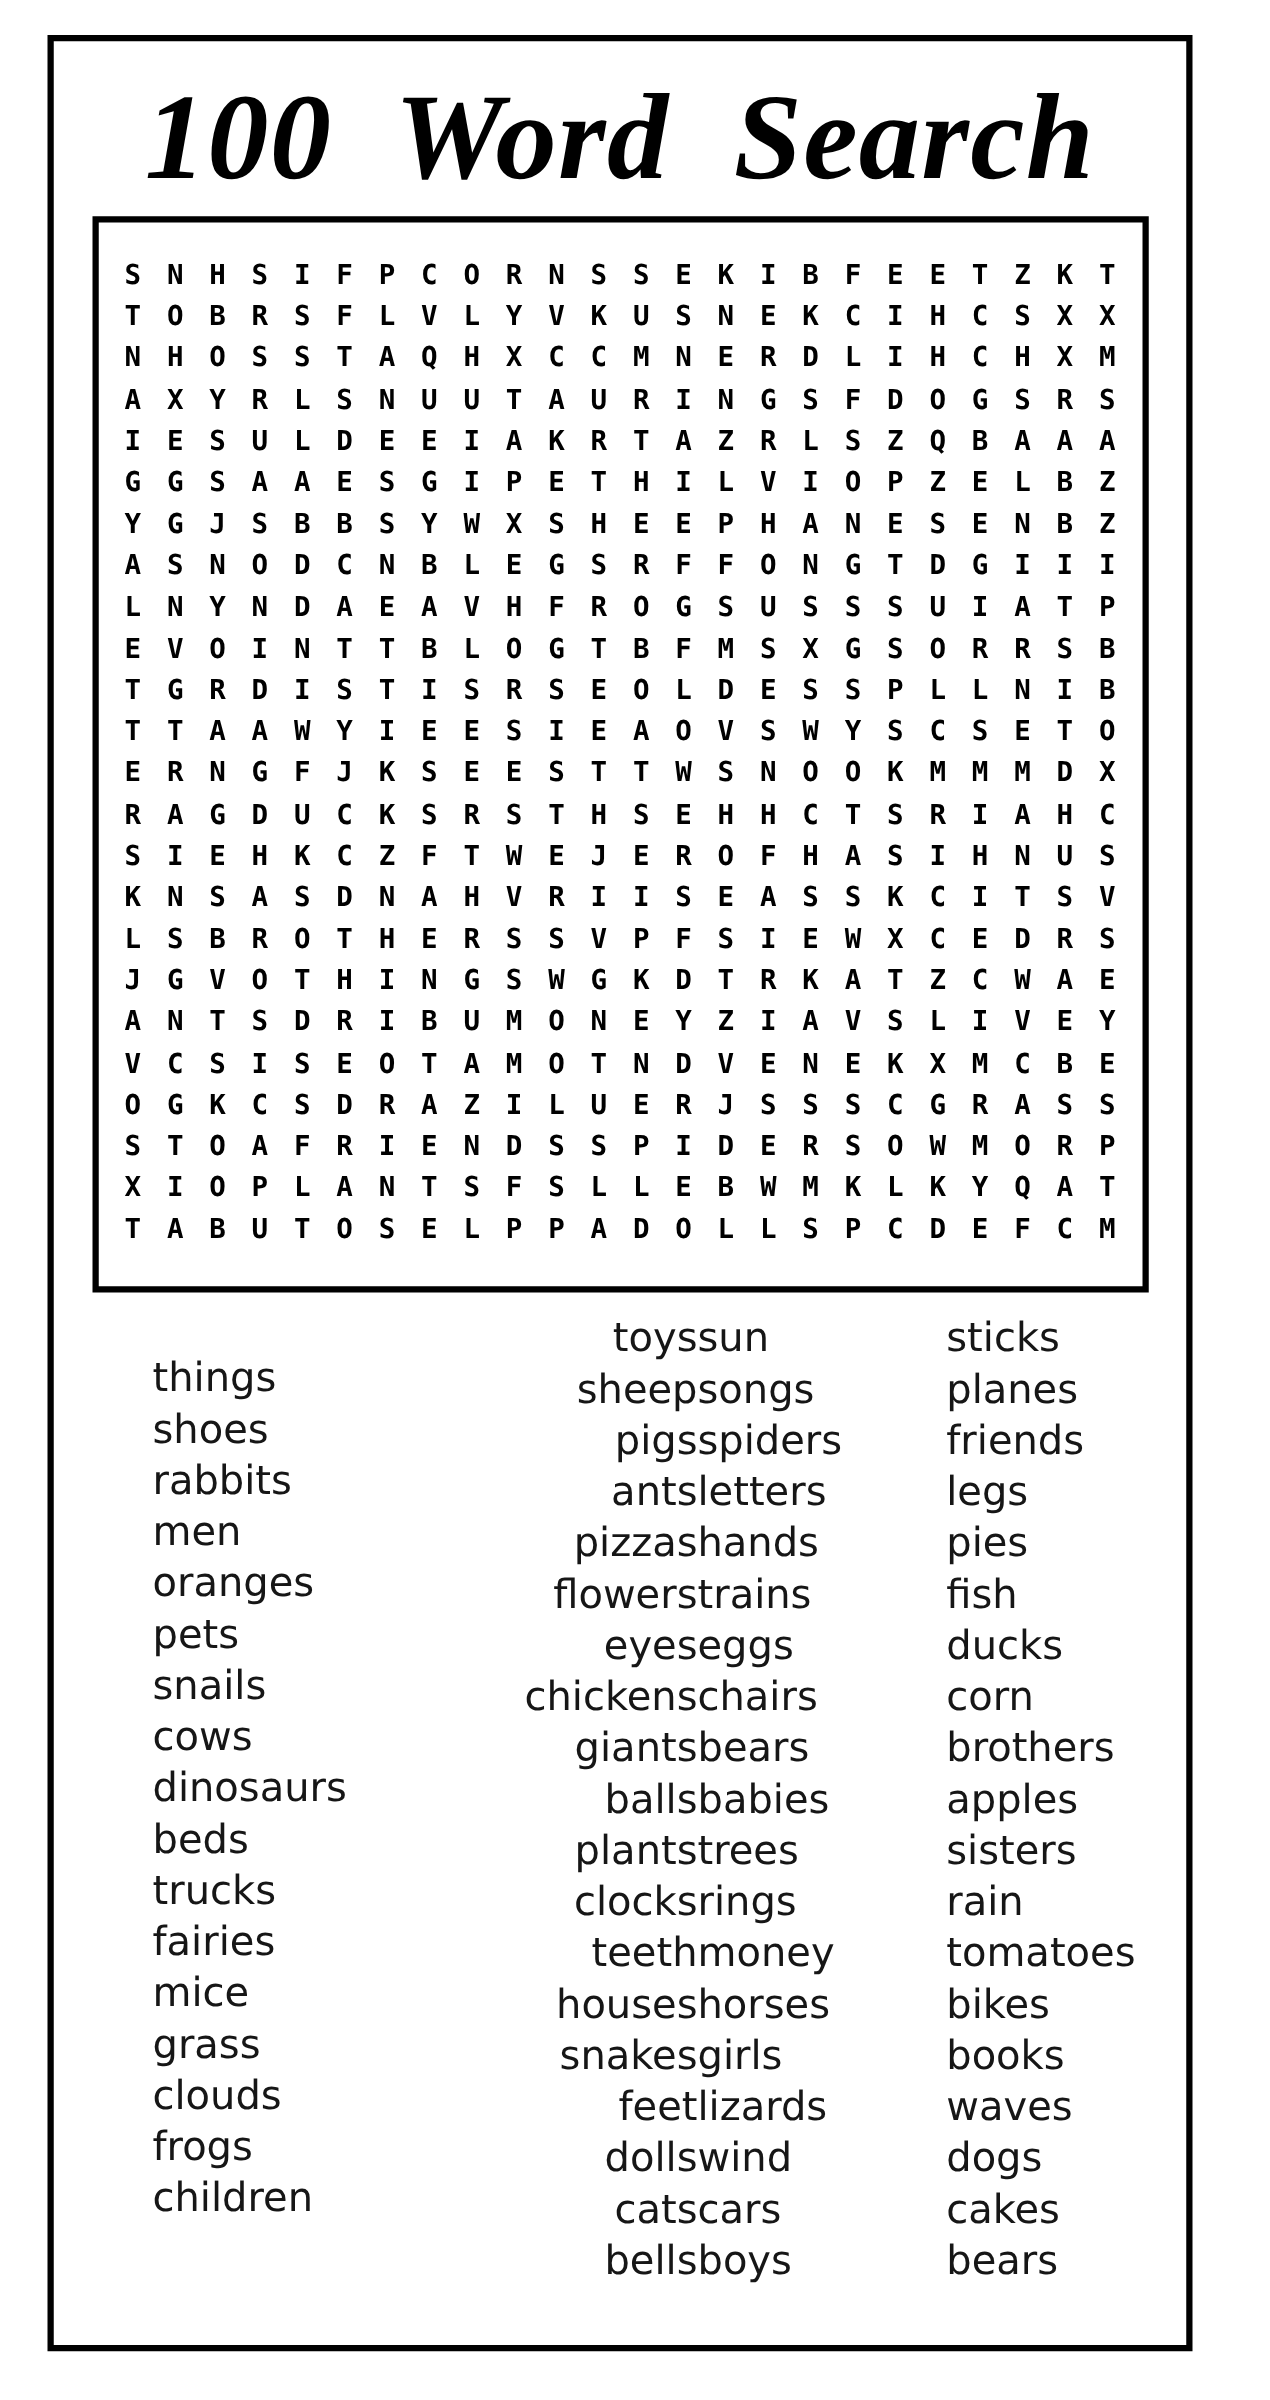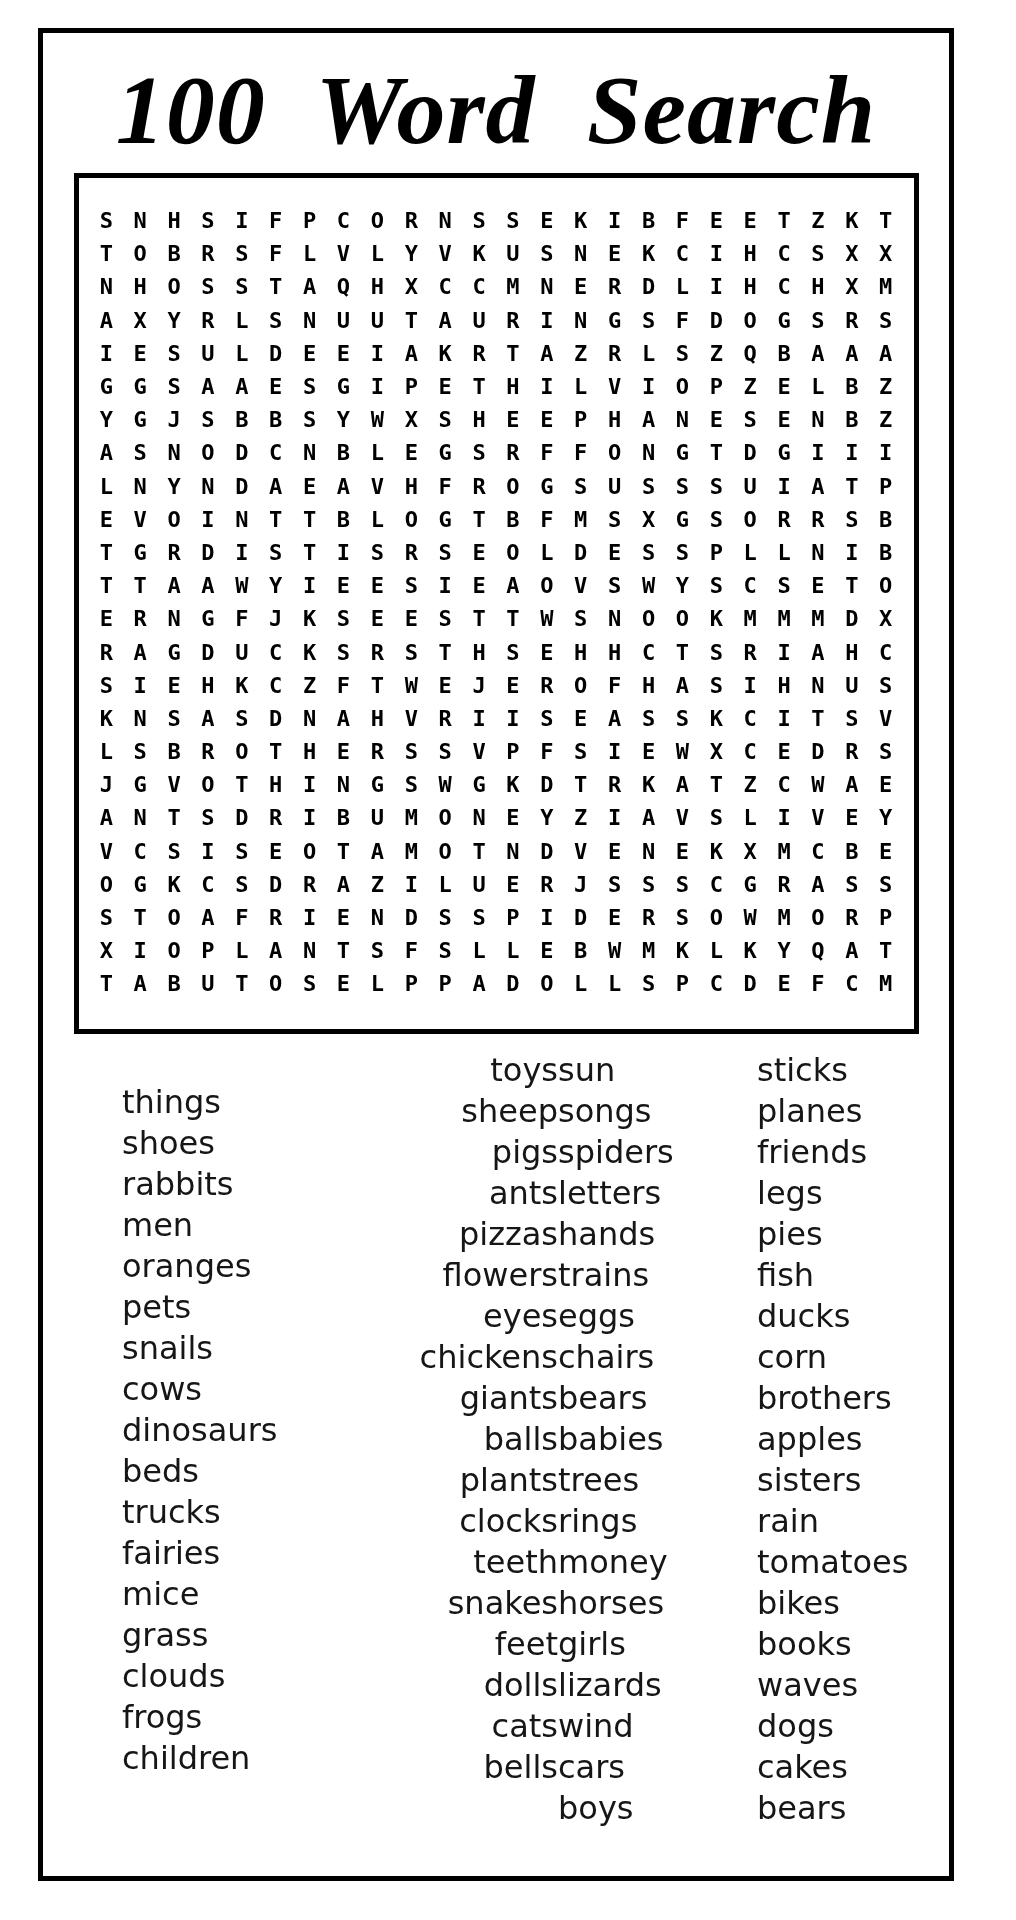--- a/index.html
+++ b/index.html
@@ -682,20 +682,21 @@
         <div class="word">ants</div>
         <div class="word">pizzas</div>
         <div class="word">flowers</div>
         <div class="word">eyes</div>
         <div class="word">chickens</div>
         <div class="word">giants</div>
         <div class="word">balls</div>
         <div class="word">plants</div>
         <div class="word">clocks</div>
         <div class="word">teeth</div>
+        <div class="word">houses</div>
         <div class="word">snakes</div>
         <div class="word">feet</div>
         <div class="word">dolls</div>
         <div class="word">cats</div>
         <div class="word">bells</div>
       </div>
     <div class="word-col">
         <div class="word">sun</div>
         <div class="word">songs</div>
         <div class="word">spiders</div>

